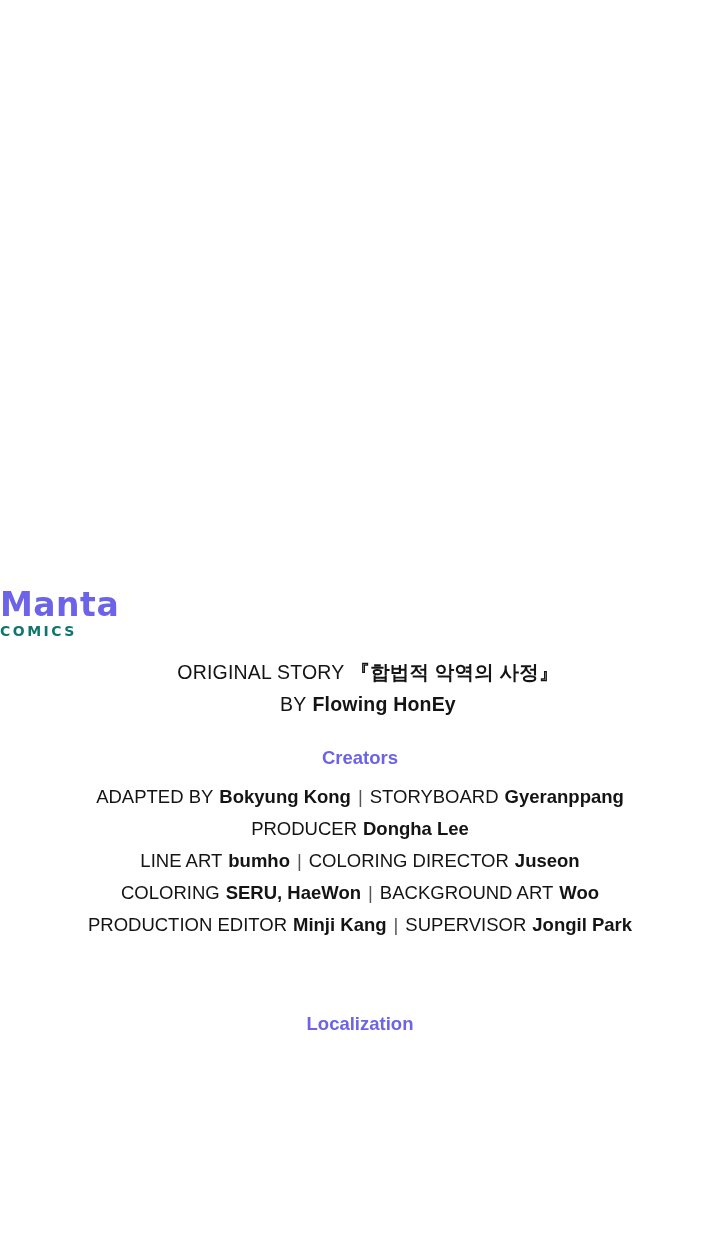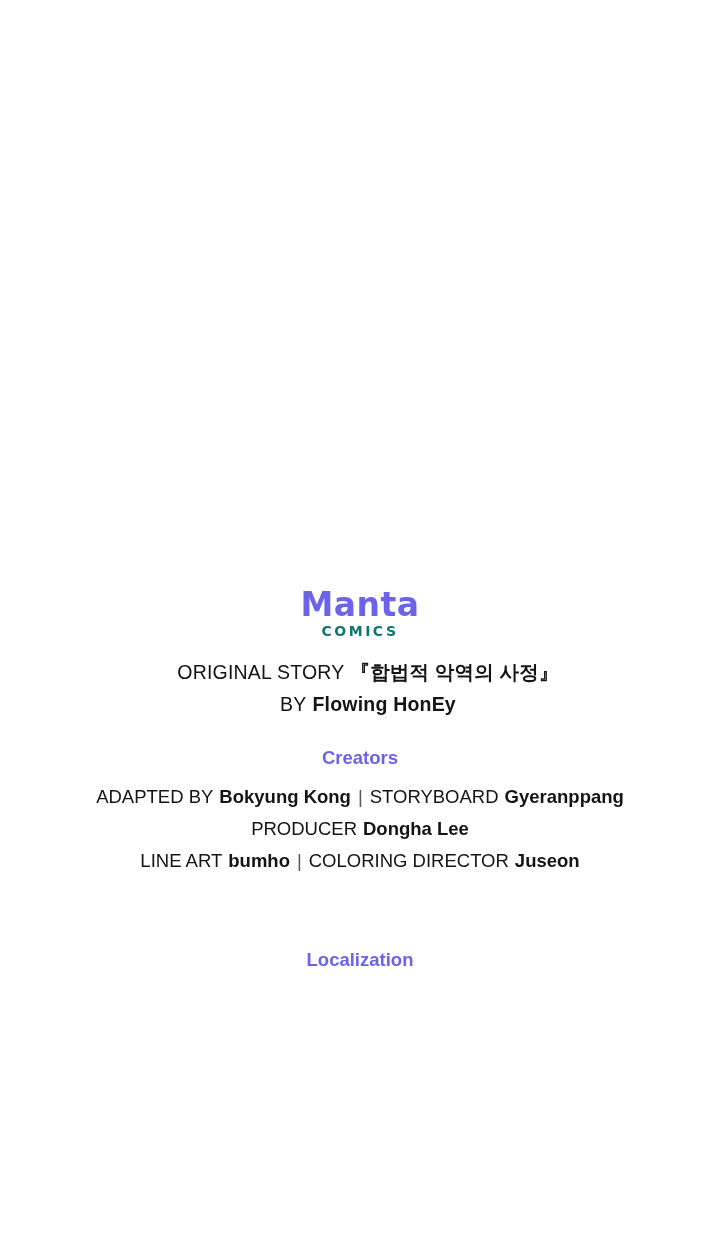--- a/index.html
+++ b/index.html
@@ -25,21 +25,21 @@
   .credits {
     position: absolute;
     left: 0;
     right: 0;
     top: 588px;
     text-align: center;
   }
 
   
   .logo-block {
-    text-align: center;
+    text-align: left;
     margin-bottom: 18px;
   }
   .logo-word {
     font-family: "DejaVu Sans", sans-serif;
     font-weight: bold;
     font-size: 33px;
     letter-spacing: 0.5px;
     color: #6c63e8;
     line-height: 1.0;
   }
@@ -130,20 +130,26 @@
     <div>
       <div class="credit-row">
         <span class="role">ADAPTED BY</span><span class="gap"></span><span class="name">Bokyung Kong</span><span class="sep">|</span><span class="role">STORYBOARD</span><span class="gap"></span><span class="name">Gyeranppang</span>
       </div>
       <div class="credit-row">
         <span class="role">PRODUCER</span><span class="gap"></span><span class="name">Dongha Lee</span>
       </div>
       <div class="credit-row">
         <span class="role">LINE ART</span><span class="gap"></span><span class="name">bumho</span><span class="sep">|</span><span class="role">COLORING DIRECTOR</span><span class="gap"></span><span class="name">Juseon</span>
       </div>
+      <div class="credit-row">
+        <span class="role">COLORING</span><span class="gap"></span><span class="name">SERU, HaeWon</span><span class="sep">|</span><span class="role">BACKGROUND ART</span><span class="gap"></span><span class="name">Woo</span>
+      </div>
+      <div class="credit-row">
+        <span class="role">PRODUCTION EDITOR</span><span class="gap"></span><span class="name">Minji Kang</span><span class="sep">|</span><span class="role">SUPERVISOR</span><span class="gap"></span><span class="name">Jongil Park</span>
+      </div>
     </div>
 
     <div class="section-title localization">Localization</div>
 
     <div>
     </div>
 
   </div>
 </div>
 

